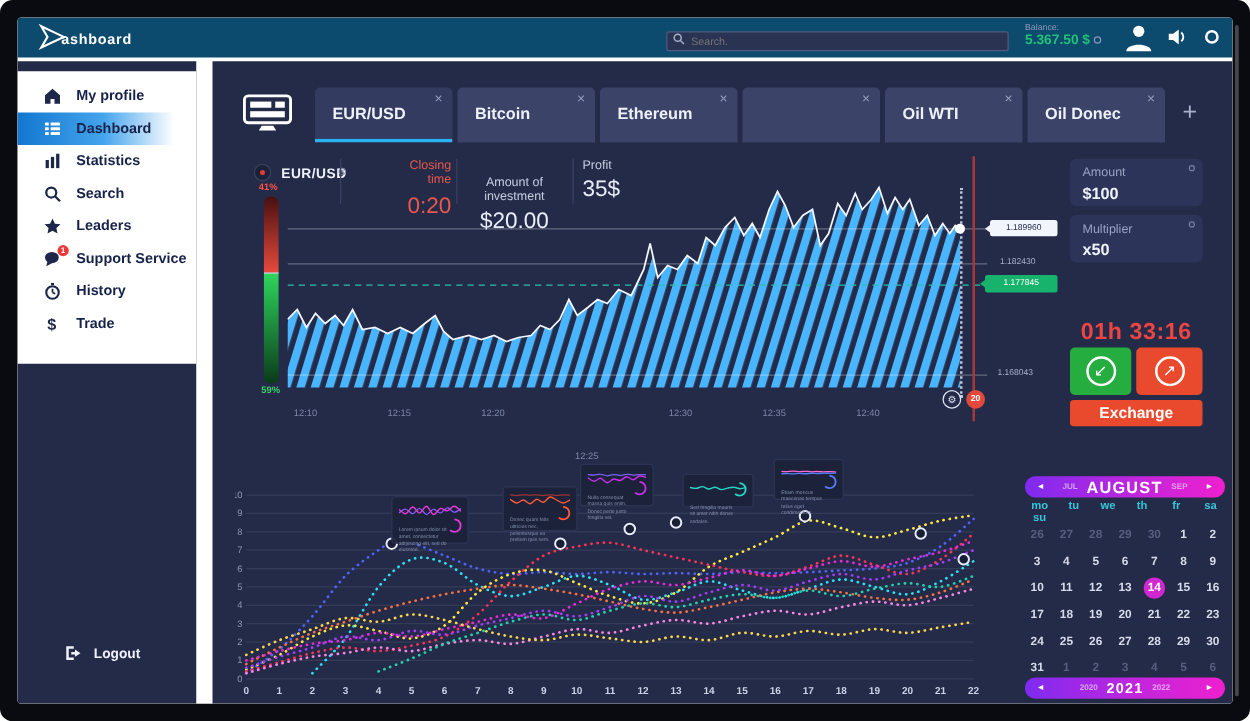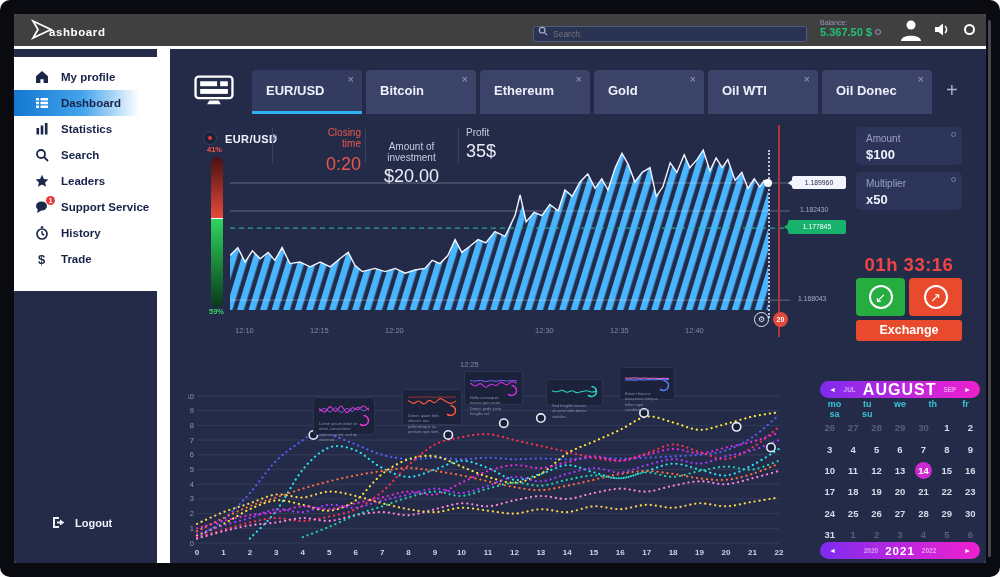--- a/index.html
+++ b/index.html
@@ -3,21 +3,21 @@
 <meta charset="utf-8">
 <style>
   html,body{margin:0;padding:0;background:#fff;font-family:"Liberation Sans","DejaVu Sans",sans-serif;}
   *{box-sizing:border-box;}
   .abs{position:absolute;}
   .frame{position:relative;width:1000px;height:577px;background:#0a0b10;border-radius:10px;overflow:hidden;}
   .frame-hl{position:absolute;left:988px;top:20px;width:3px;height:537px;background:#46464c;border-radius:2px;}
   .screen{position:absolute;left:14px;top:14px;width:972px;height:549px;background:#ffffff;border-radius:3px;overflow:hidden;}
 
   
-  .topbar{position:absolute;left:0;top:0;width:972px;height:32px;background:#404040;}
+  .topbar{position:absolute;left:0;top:0;width:972px;height:32px;background:#0c4a6e;}
   .logo{position:absolute;left:16px;top:4px;display:flex;align-items:flex-end;}
   .logo-text{color:#fff;font-weight:bold;font-size:11.5px;letter-spacing:.6px;margin-left:-5px;margin-bottom:4px;}
   .search{position:absolute;left:519px;top:9px;width:274px;height:16px;}
   .search input{width:100%;height:100%;background:#2b3352;border:1px solid #515a7f;border-radius:2px;color:#aab1cc;font-size:8.5px;padding:0 4px 0 19px;outline:none;font-family:inherit;}
   .search .mag{position:absolute;left:5px;top:3px;}
   .balance{position:absolute;left:806px;top:5px;width:90px;}
   .balance .bl{font-size:7px;color:#8f97b8;}
   .balance .bv{font-size:11px;font-weight:bold;color:#22c178;display:flex;align-items:center;gap:3px;}
   .balance .bring{display:inline-block;width:6px;height:6px;border:1px solid #8f97b8;border-radius:50%;}
   .avatar{position:absolute;left:884px;top:3px;}
@@ -85,26 +85,26 @@
   .tbtn{top:229px;height:38px;border-radius:4px;display:flex;align-items:center;justify-content:center;cursor:pointer;}
   .tbtn .circ{width:24px;height:24px;border:2px solid #fff;border-radius:50%;color:#fff;font-size:13px;display:flex;align-items:center;justify-content:center;}
   .btn-dn{left:686px;width:49px;background:#25ad3f;}
   .btn-up{left:739px;width:53px;background:#e94a2d;}
   .exchange{left:686px;top:271px;width:106px;height:21px;background:#e94a2d;border-radius:3px;color:#fff;font-weight:bold;font-size:12.5px;text-align:center;line-height:21px;cursor:pointer;}
 
   
   .cal-pill{width:160px;height:17px;border-radius:9px;background:linear-gradient(90deg,#7e2bf0,#c026dd 55%,#ee20ce);display:flex;align-items:center;justify-content:center;gap:7px;color:#fff;}
   .cal-head{left:650px;top:332px;}
   .cal-foot{left:650px;top:493px;}
-  .cal-pill .cur{font-size:16px;font-weight:bold;letter-spacing:1px;}
+  .cal-pill .cur{font-size:13px;font-weight:bold;letter-spacing:1px;}
   .cal-pill .adj{font-size:6.5px;font-weight:bold;color:rgba(255,255,255,.55);}
   .cal-pill .arr{position:absolute;font-size:7px;color:#fff;cursor:pointer;top:5px;}
   .cal-pill .arr.l{left:9px;}
   .cal-pill .arr.r{right:9px;}
-  .cal-week{left:648px;top:350px;width:164px;display:grid;grid-template-columns:repeat(5,1fr);}
+  .cal-week{left:648px;top:350px;width:164px;display:grid;grid-template-columns:repeat(6,1fr);}
   .cal-week span{text-align:center;font-size:9px;font-weight:bold;color:#36c5d8;}
   .cal-grid{left:648px;top:368px;width:164px;display:grid;grid-template-columns:repeat(7,1fr);grid-auto-rows:21.4px;}
   .day{display:flex;align-items:center;justify-content:center;font-size:9.5px;font-weight:bold;color:#d7dbe9;cursor:pointer;}
   .day.muted{color:#575e7e;}
   .day .selc{width:17px;height:17px;background:#d028d0;border-radius:50%;display:flex;align-items:center;justify-content:center;color:#fff;}
 
   
   .bchart{left:18px;top:319px;}
   .co{position:absolute;background:rgba(27,34,56,.94);border:1px solid #2c3454;border-radius:3px;padding:3px 5px;}
   .co .txt{font-size:4px;color:#8590ad;line-height:1.35;margin-top:2px;width:calc(100% - 10px);}
@@ -255,21 +255,20 @@
       </div>
       <div class="abs tab" style="left:196px">
         <div class="tl">Bitcoin</div>
           <span class="tx">×</span>
       </div>
       <div class="abs tab" style="left:310px">
         <div class="tl">Ethereum</div>
           <span class="tx">×</span>
       </div>
       <div class="abs tab" style="left:424px">
-        <div class="tl">Gold</div>
           <span class="tx">×</span>
       </div>
       <div class="abs tab" style="left:538px">
         <div class="tl">Oil WTI</div>
           <span class="tx">×</span>
       </div>
       <div class="abs tab" style="left:652px">
         <div class="tl">Oil Donec</div>
           <span class="tx">×</span>
       </div>

